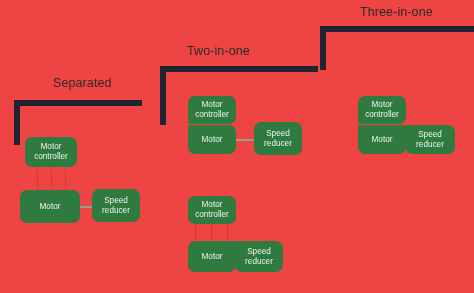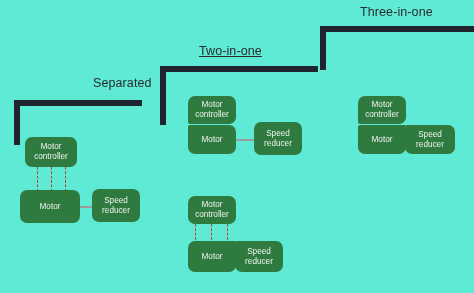--- a/index.html
+++ b/index.html
@@ -4,21 +4,21 @@
 <style>
   html, body {
     margin: 0;
     padding: 0;
     background: #ffffff;
   }
   #canvas {
     position: relative;
     width: 474px;
     height: 293px;
-    background: #5eead4;
+    background: #ef4444;
     overflow: hidden;
     font-family: "Liberation Sans", sans-serif;
   }
 
   
   .bracket-h,
   .bracket-v {
     position: absolute;
     background: #20242f;
   }
@@ -98,21 +98,21 @@
 controller</span>
   </div>
   <div class="node r-tight-tl r-tight-tr" style="left:358px; top:125px; width:48px; height:29px;">
     <span style="white-space:pre-line">Motor</span>
   </div>
   <div class="node r-tight-tl" style="left:405px; top:125px; width:50px; height:29px;">
     <span style="white-space:pre-line">Speed
 reducer</span>
   </div>
 
-  <div class="group-title" style="left:199px; top:44px;text-decoration:underline;">Two-in-one</div>
+  <div class="group-title" style="left:187px; top:44px;">Two-in-one</div>
 
   <div class="bracket-h" style="left:160px; top:66px; width:158px; height:6px;"></div>
   <div class="bracket-v" style="left:160px; top:66px; width:6px; height:59px;"></div>
 
 
   <div class="node r-tight-bl" style="left:188px; top:96px; width:48px; height:28px;">
     <span style="white-space:pre-line">Motor
 controller</span>
   </div>
   <div class="node r-tight-tl" style="left:188px; top:125px; width:48px; height:29px;">
@@ -135,21 +135,21 @@
   <div class="conn-dotted" style="left:227px; top:224px; height:17px;"></div>
 
   <div class="node r-tight-tr" style="left:188px; top:241px; width:48px; height:31px;">
     <span style="white-space:pre-line">Motor</span>
   </div>
   <div class="node r-tight-tl" style="left:235px; top:241px; width:48px; height:31px;">
     <span style="white-space:pre-line">Speed
 reducer</span>
   </div>
 
-  <div class="group-title" style="left:53px; top:76px;margin-left:40px;">Separated</div>
+  <div class="group-title" style="left:53px; top:76px;">Separated</div>
 
   <div class="bracket-h" style="left:14px; top:100px; width:128px; height:6px;"></div>
   <div class="bracket-v" style="left:14px; top:100px; width:6px; height:45px;"></div>
 
   <div class="node" style="left:25px; top:137px; width:52px; height:30px;">
     <span style="white-space:pre-line">Motor
 controller</span>
   </div>
 
   <div class="conn-dotted" style="left:37px; top:167px; height:23px;"></div>

